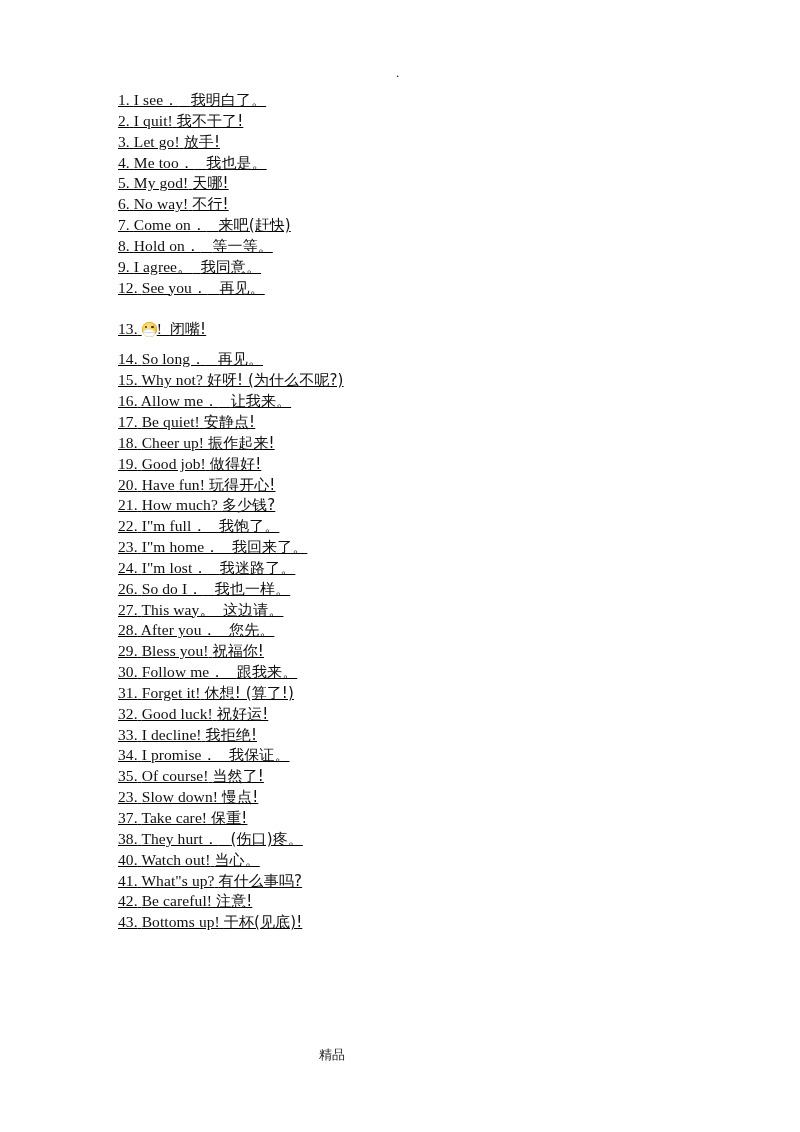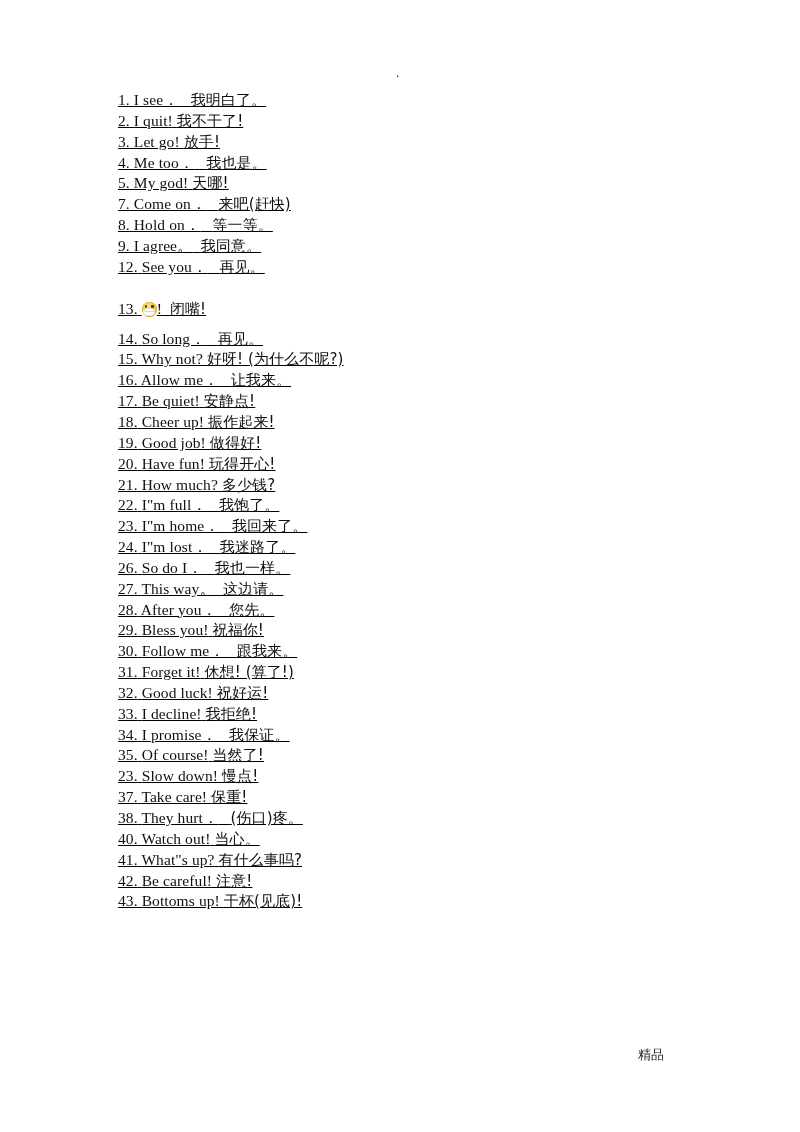--- a/index.html
+++ b/index.html
@@ -119,39 +119,40 @@
     top: 2.6px;
     height: 0.5px;
     background: #d9d9d9;
   }
 
   .footer {
     position: absolute;
     left: 0;
     top: 1046px;
     width: 664px;
-    text-align: right;
+    text-align: center;
     font-family: "DejaVu Sans", "Liberation Sans", sans-serif;
     font-size: 13px;
     color: #222222;
   }
 </style>
 </head>
 <body>
 
 <div class="page">
 
   <div class="top-mark">.</div>
 
   <div class="content">
       <div class="line"><span class="num">1.</span> <span class="en">I see．</span><span class="gap">   </span><span class="zh">我明白了。</span></div>
       <div class="line"><span class="num">2.</span> <span class="en">I quit!</span><span class="gap"> </span><span class="zh">我不干了!</span></div>
       <div class="line"><span class="num">3.</span> <span class="en">Let go!</span><span class="gap"> </span><span class="zh">放手!</span></div>
       <div class="line"><span class="num">4.</span> <span class="en">Me too．</span><span class="gap">   </span><span class="zh">我也是。</span></div>
       <div class="line"><span class="num">5.</span> <span class="en">My god!</span><span class="gap"> </span><span class="zh">天哪!</span></div>
+      <div class="line"><span class="num">6.</span> <span class="en">No way!</span><span class="gap"> </span><span class="zh">不行!</span></div>
       <div class="line"><span class="num">7.</span> <span class="en">Come on．</span><span class="gap">   </span><span class="zh">来吧(赶快)</span></div>
       <div class="line"><span class="num">8.</span> <span class="en">Hold on．</span><span class="gap">   </span><span class="zh">等一等。</span></div>
       <div class="line"><span class="num">9.</span> <span class="en">I agree。</span><span class="gap">  </span><span class="zh">我同意。</span></div>
       <div class="line"><span class="num">12.</span> <span class="en">See you．</span><span class="gap">   </span><span class="zh">再见。</span></div>
       <div class="line emoji-line"><span class="num">13.</span> <span class="emoji"><span class="eye left"></span><span class="eye right"></span><span class="mask"></span></span><span class="en">!</span><span class="gap">  </span><span class="zh">闭嘴!</span></div>
       <div class="line"><span class="num">14.</span> <span class="en">So long．</span><span class="gap">   </span><span class="zh">再见。</span></div>
       <div class="line"><span class="num">15.</span> <span class="en">Why not?</span><span class="gap"> </span><span class="zh">好呀! (为什么不呢?)</span></div>
       <div class="line"><span class="num">16.</span> <span class="en">Allow me．</span><span class="gap">   </span><span class="zh">让我来。</span></div>
       <div class="line"><span class="num">17.</span> <span class="en">Be quiet!</span><span class="gap"> </span><span class="zh">安静点!</span></div>
       <div class="line"><span class="num">18.</span> <span class="en">Cheer up!</span><span class="gap"> </span><span class="zh">振作起来!</span></div>

